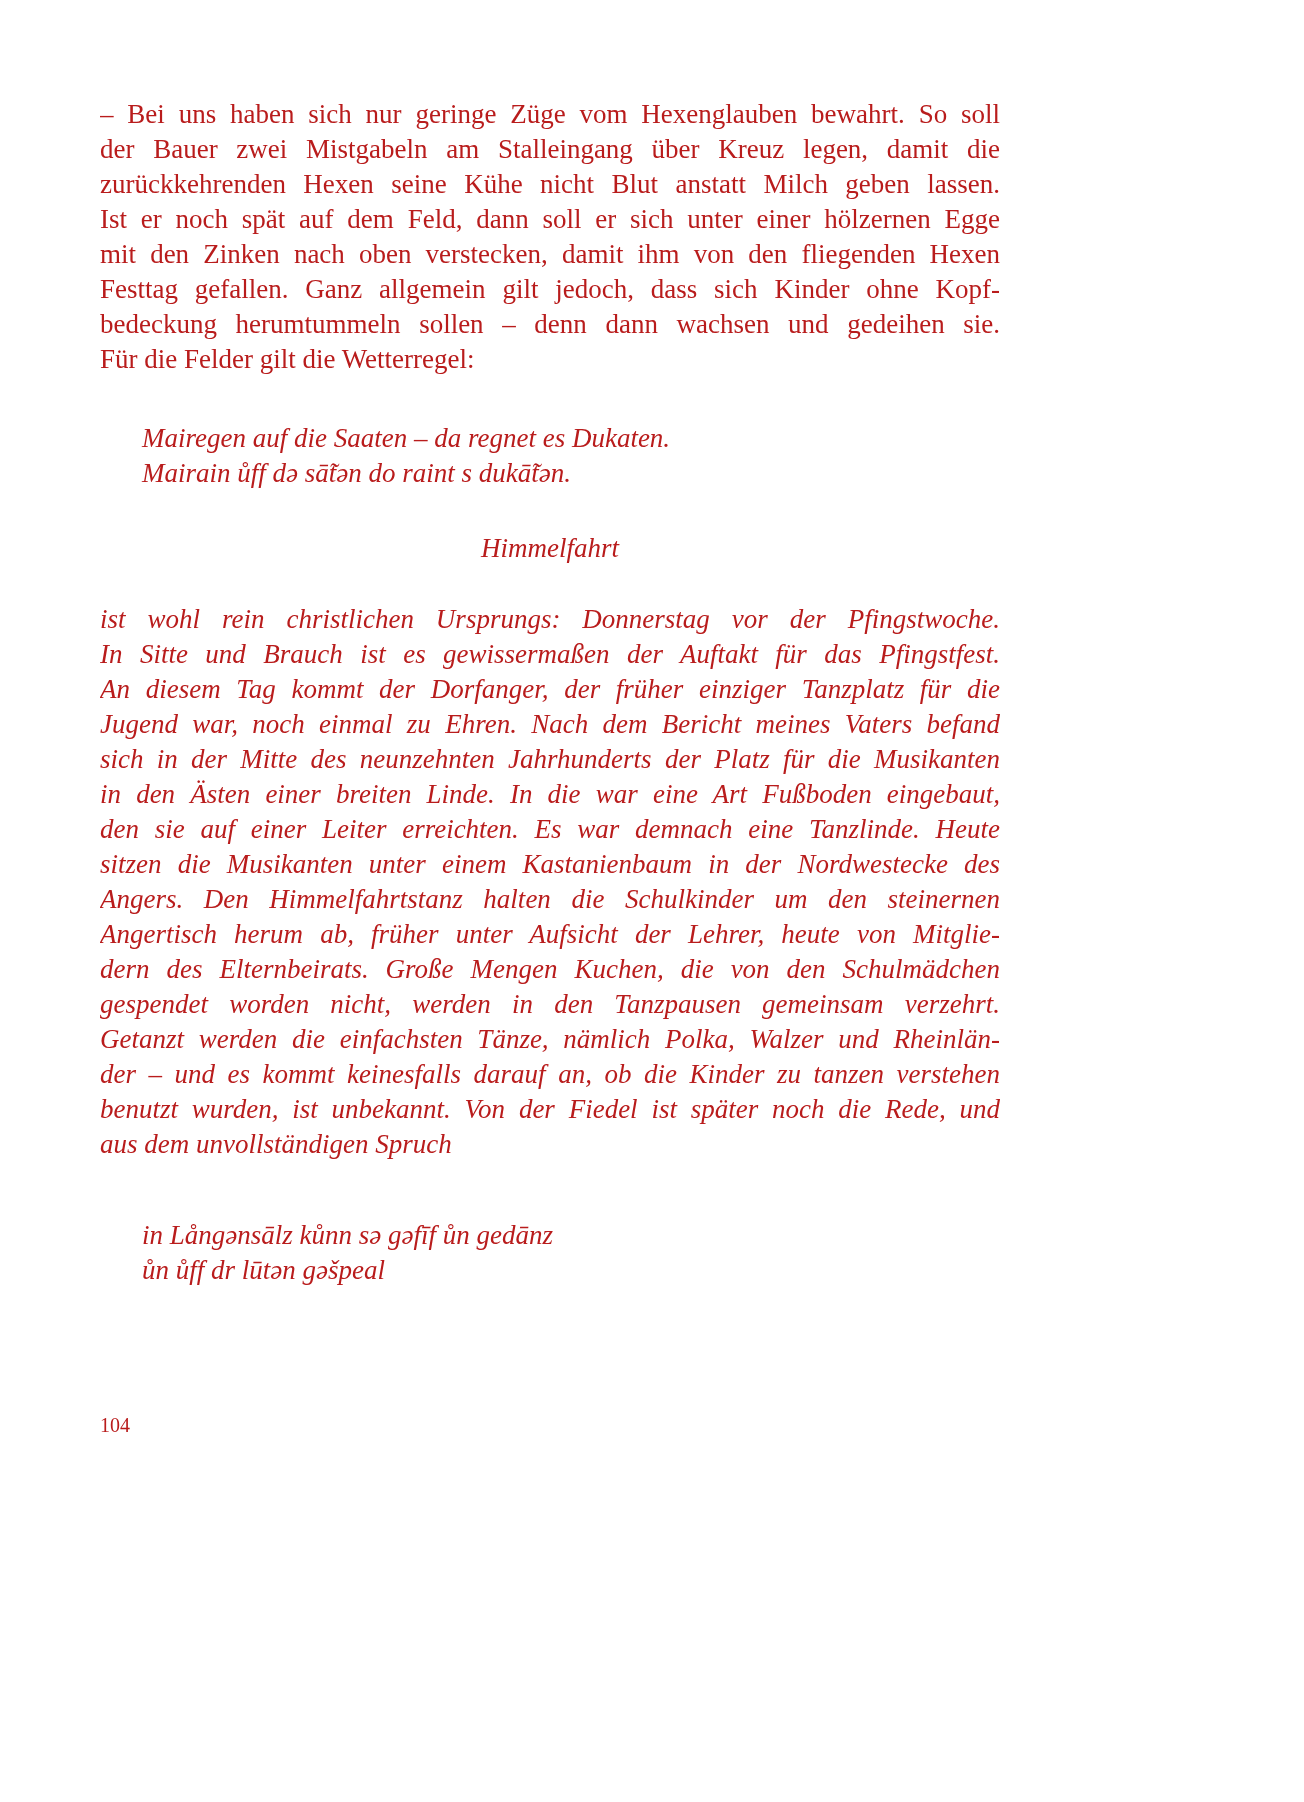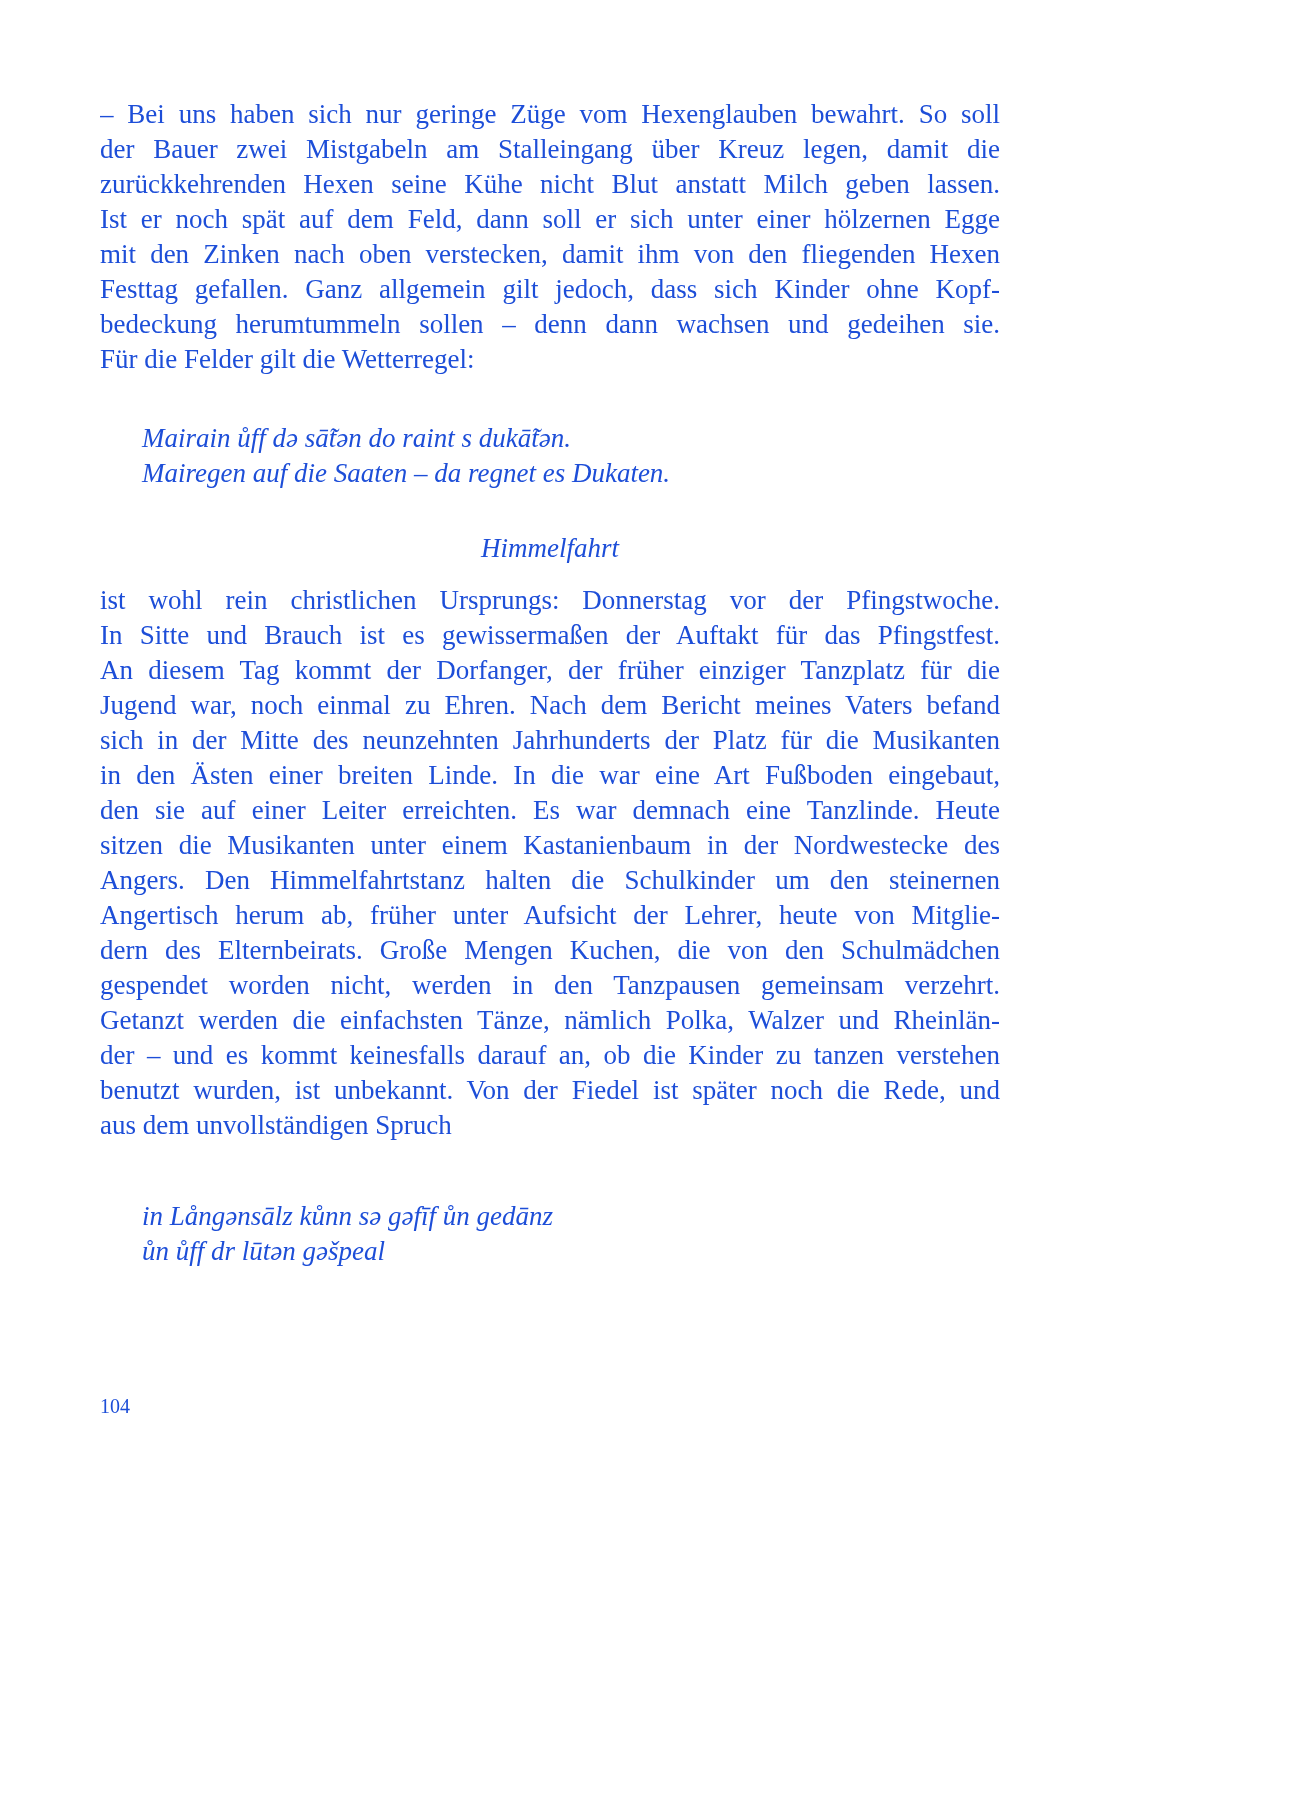--- a/index.html
+++ b/index.html
@@ -7,21 +7,21 @@
     padding: 0;
     background: #ffffff;
   }
   .page {
     position: relative;
     width: 1304px;
     height: 1802px;
     background: #ffffff;
     overflow: hidden;
     font-family: "Liberation Serif", "DejaVu Serif", serif;
-    color: #1d4ed8;
+    color: #b91c1c;
   }
   .content {
     position: absolute;
     left: 100px;
     top: 97px;
     width: 900px;
     font-size: 27px;
     line-height: 35px;
   }
   .para .line {
@@ -39,21 +39,21 @@
   }
   .verse .line {
     text-align: left;
   }
   .verse-1 { margin-top: 44px; }
   .section-heading {
     margin-top: 40px;
     text-align: center;
     font-style: italic;
   }
-  .para-2 { margin-top: 17px; }
+  .para-2 { margin-top: 36px; font-style: italic; }
   .verse-2 { margin-top: 56px; }
   .page-number {
     margin-top: 120px;
     font-size: 20px;
     text-align: left;
   }
 </style>
 </head>
 <body>
 
@@ -65,22 +65,22 @@
         <div class="line">der Bauer zwei Mistgabeln am Stalleingang über Kreuz legen, damit die</div>
         <div class="line">zurückkehrenden Hexen seine Kühe nicht Blut anstatt Milch geben lassen.</div>
         <div class="line">Ist er noch spät auf dem Feld, dann soll er sich unter einer hölzernen Egge</div>
         <div class="line">mit den Zinken nach oben verstecken, damit ihm von den fliegenden Hexen</div>
         <div class="line">Festtag gefallen. Ganz allgemein gilt jedoch, dass sich Kinder ohne Kopf-</div>
         <div class="line">bedeckung herumtummeln sollen – denn dann wachsen und gedeihen sie.</div>
         <div class="line last">Für die Felder gilt die Wetterregel:</div>
       </div>
 
     <div class="verse verse-1">
+        <div class="line last">Mairegen auf die Saaten – da regnet es Dukaten.</div>
         <div class="line">Mairain ůff də sā̃tən do raint s dukā̃tən.</div>
-        <div class="line last">Mairegen auf die Saaten – da regnet es Dukaten.</div>
       </div>
 
     <div class="section-heading">Himmelfahrt</div>
 
     <div class="para para-2">
         <div class="line">ist wohl rein christlichen Ursprungs: Donnerstag vor der Pfingstwoche.</div>
         <div class="line">In Sitte und Brauch ist es gewissermaßen der Auftakt für das Pfingstfest.</div>
         <div class="line">An diesem Tag kommt der Dorfanger, der früher einziger Tanzplatz für die</div>
         <div class="line">Jugend war, noch einmal zu Ehren. Nach dem Bericht meines Vaters befand</div>
         <div class="line">sich in der Mitte des neunzehnten Jahrhunderts der Platz für die Musikanten</div>

